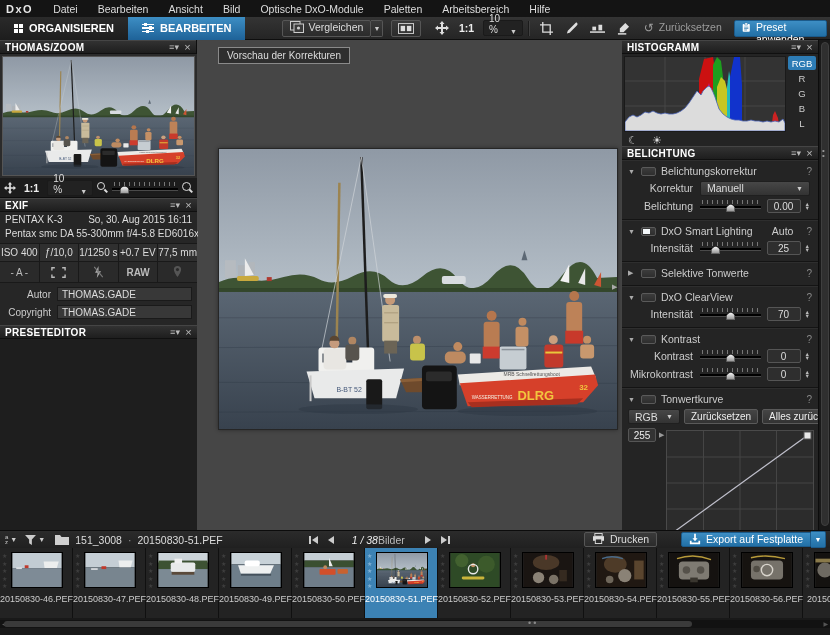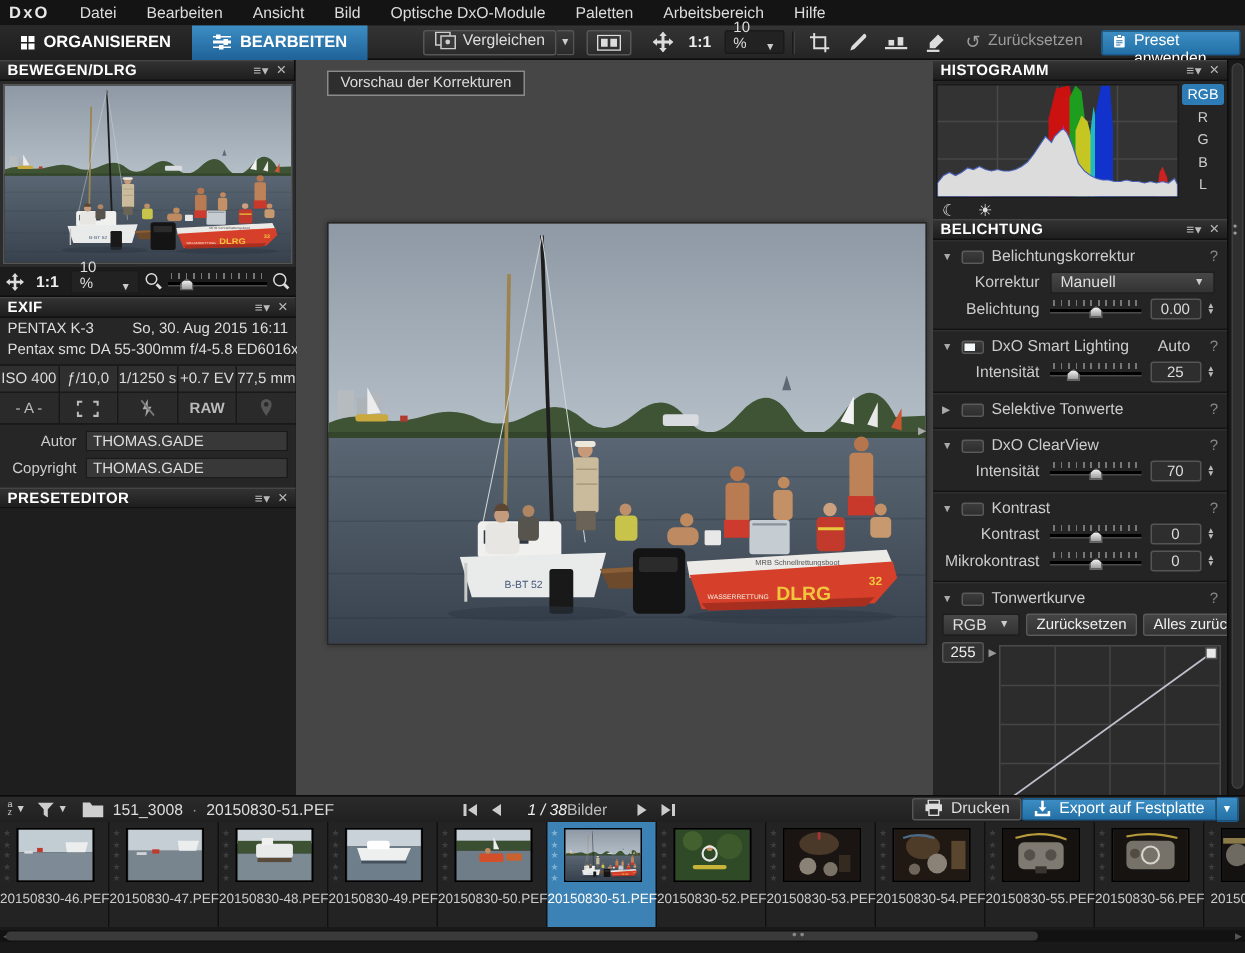--- a/index.html
+++ b/index.html
@@ -139,21 +139,21 @@
   .sorticon{display:flex;flex-direction:column;font-size:6px;line-height:5px;color:#ccc;margin-left:5px;}
   .bicon{display:flex;align-items:center;gap:2px;margin-left:8px;}
   .pathtxt{display:flex;align-items:center;gap:6px;margin-left:10px;text-align:right;}
   .navgrp{display:flex;align-items:center;gap:10px;margin-left:86px;}
   .tri-l{width:0;height:0;border-top:4px solid transparent;border-bottom:4px solid transparent;border-right:6px solid #ccc;}
   .tri-r{width:0;height:0;border-top:4px solid transparent;border-bottom:4px solid transparent;border-left:6px solid #ccc;}
   .navbar{width:2px;height:8px;background:#ccc;}
   .pair{display:flex;align-items:center;gap:1px;}
   .counter{color:#eee;margin-left:18px;font-style:italic;}
   .unit{color:#bbb;margin-left:0;}
-  .brbtns{margin-left:auto;display:flex;align-items:center;gap:0;padding-right:4px;}
+  .brbtns{margin-left:auto;display:flex;align-items:center;gap:24px;padding-right:4px;}
 
   
   .filmstrip{position:absolute;left:0;top:548px;width:830px;height:87px;background:#191919;}
   .cells{position:absolute;left:0;top:0;height:70px;display:flex;}
   .fcell{width:73px;height:70px;background:#232323;border-right:1px solid #101010;position:relative;flex:none;}
   .fcell.sel{background:#3c82b4;}
   .stars{position:absolute;left:2px;top:5px;display:flex;flex-direction:column;font-size:6px;line-height:7.5px;color:#3e3e3e;}
   .fcell.sel .stars{color:#7fb0d4;}
   .fthumb{position:absolute;left:11px;top:4px;width:54px;height:38px;}
   .fthumb svg{display:block;width:52px;height:36px;border:1px solid #000;}
@@ -361,21 +361,21 @@
           </g>
       </svg>
       <span>Preset anwenden</span>
     </div>
   </div>
 
   <div class="workspace">
 
     <div class="leftpanel">
       <div class="ph">
-        <span>BEWEGEN/DLRG</span>
+        <span>THOMAS/ZOOM</span>
         <span class="hicons">
             <span class="hmenu">≡▾</span>
             <span class="hclose">×</span>
           </span>
       </div>
       <div class="mzthumb">
         <svg viewBox="0 0 400 282" preserveAspectRatio="none">
             <use href="#scene"></use>
           </svg>
       </div>

